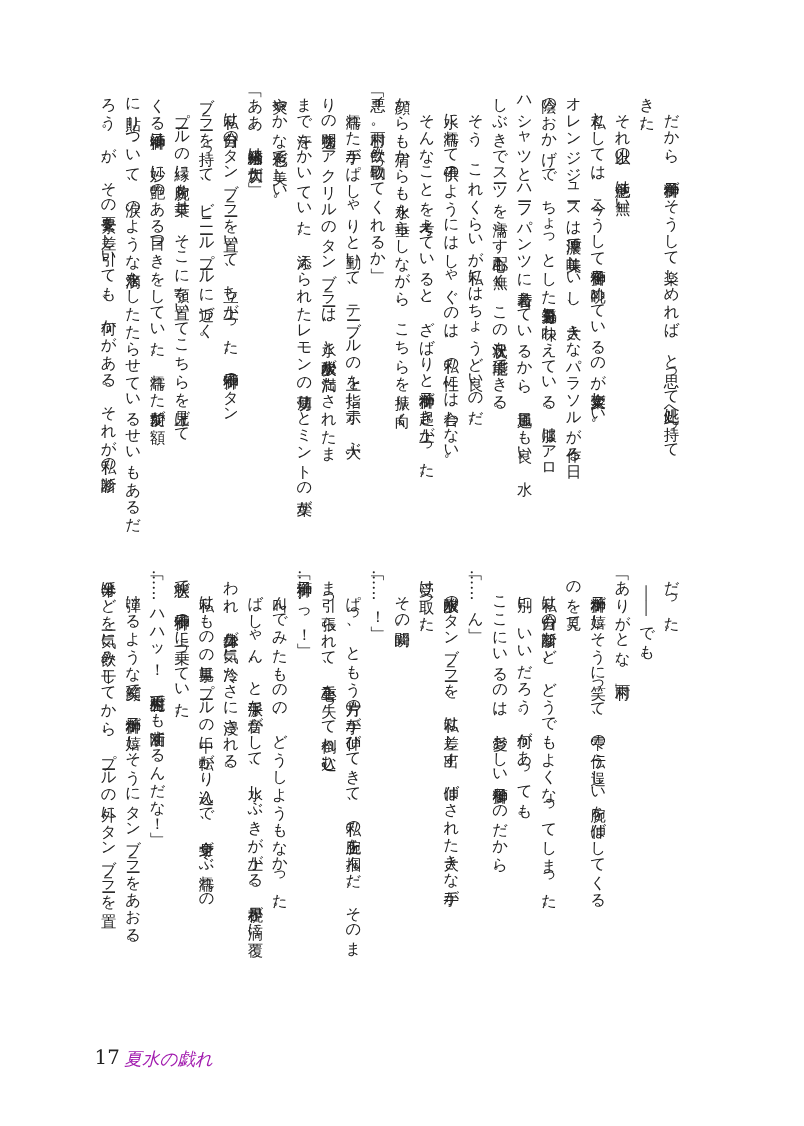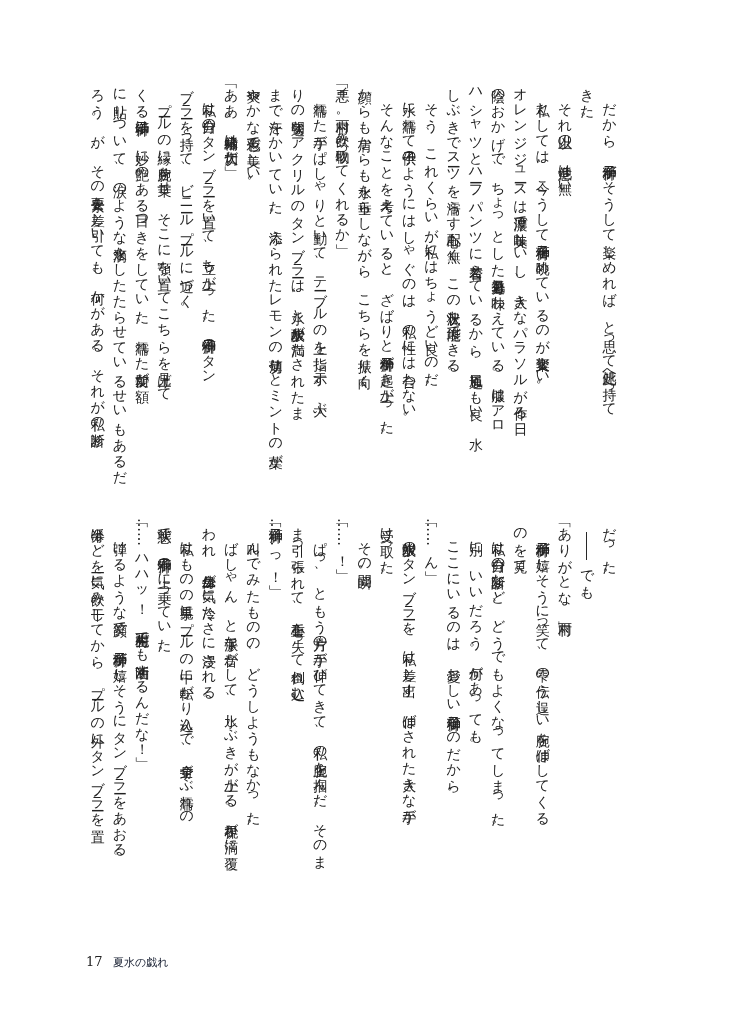--- a/index.html
+++ b/index.html
@@ -40,31 +40,32 @@
       height: 408px;
       line-height: 22.25px;
       white-space: nowrap;
       overflow: visible;
       letter-spacing: 0;
     }
     .footer-num {
       position: absolute;
       left: 86px;
       top: 954px;
-      font-size: 13px;
+      font-size: 18px;
       line-height: 16px;
       color: #222222;
     }
     .footer-title {
       position: absolute;
       left: 113px;
       top: 955px;
-      font-size: 11px;
+      font-size: 16px;
       line-height: 16px;
-      color: #0f172a;
+      color: #a21caf;
+      font-style: italic;
     }
   </style>
 </head>
 <body>
 
 <div class="page">
 
   <div class="tier upper">
     <div class="line">　だから、獅子神がそうして楽しめれば、と思って此処へ持って</div>
     <div class="line">きた。</div>

